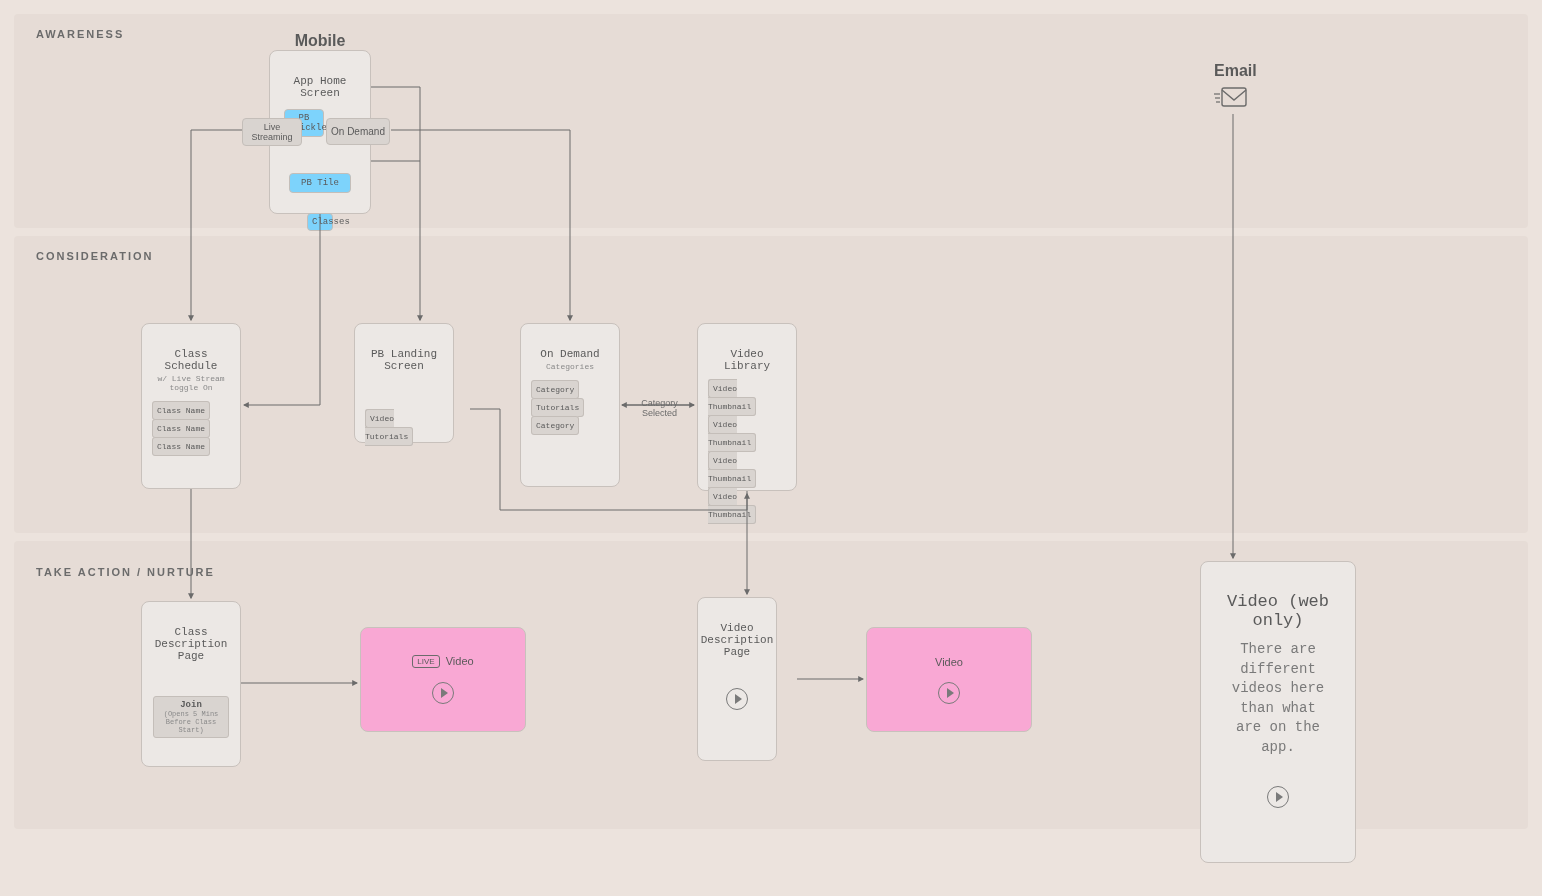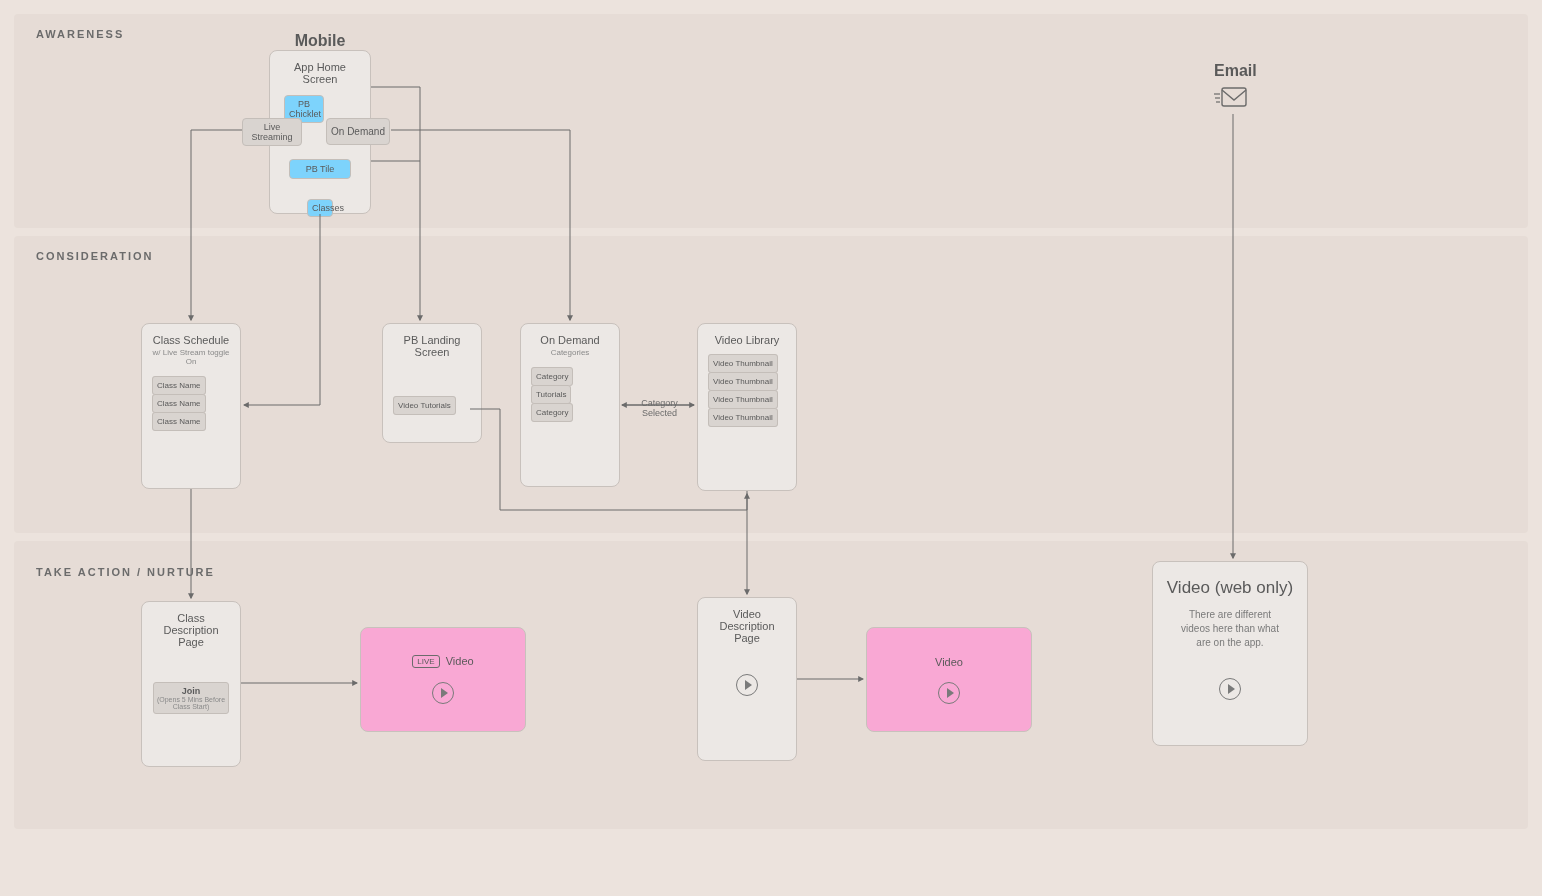--- a/index.html
+++ b/index.html
@@ -37,21 +37,22 @@
     font-size: 16px;
     font-weight: 600;
     color: #5a5a5a;
   }
 
   .card {
     position: absolute;
     background: #ece8e5;
     border: 1px solid #c8c1bc;
     border-radius: 8px;
-    padding: 10px 10px 14px 10px;
+    padding: 24px 10px 14px 10px;
+    font-family: Liberation Mono, monospace;
   }
   .card-title {
     font-size: 11px;
     text-align: center;
     color: #5a5a5a;
     margin-bottom: 2px;
   }
   .card-subtitle {
     font-size: 8px;
     text-align: center;
@@ -142,21 +143,21 @@
     font-size: 9px;
     color: #6b6b6b;
     text-align: center;
     width: 55px;
   }
 
   svg.canvas { position: absolute; top: 0; left: 0; width: 1542px; height: 896px; pointer-events: none; }
 
   .email-icon { position: absolute; width: 40px; height: 30px; }
   .web-title { font-size: 17px; color: #5a5a5a; text-align: center; margin-top: 6px; margin-bottom: 10px; font-weight: 400; }
-  .web-sub { font-size: 10px; color: #7a7a7a; text-align: center; padding: 0 14px; line-height: 1.4; margin-bottom: 28px; }
+  .web-sub { font-size: 14px; color: #7a7a7a; text-align: center; padding: 0 14px; line-height: 1.4; margin-bottom: 28px; }
 </style>
 </head>
 <body>
 
 <div id="r-awareness" class="region"></div>
 <div id="r-consideration" class="region"></div>
 <div id="r-action" class="region"></div>
 
 <div class="stage-label" style="left:36px; top:28px;">AWARENESS</div>
 <div class="stage-label" style="left:36px; top:250px;">CONSIDERATION</div>
@@ -189,21 +190,21 @@
 <div class="pill-tab" style="left:326px; top:118px; width:64px; padding:7px 2px;">On Demand</div>
 
 <div class="card" style="left:141px; top:323px; width:100px; height:166px;">
   <div class="card-title">Class Schedule</div>
   <div class="card-subtitle">w/ Live Stream toggle On</div>
   <span class="subpill">Class Name</span>
   <span class="subpill">Class Name</span>
   <span class="subpill">Class Name</span>
 </div>
 
-<div class="card" style="left:382px; top:323px; width:100px; height:120px;">
+<div class="card" style="left:354px; top:323px; width:100px; height:120px;">
   <div class="card-title" style="margin-bottom:36px;">PB Landing Screen</div>
   <span class="subpill">Video Tutorials</span>
 </div>
 
 <div class="card" style="left:520px; top:323px; width:100px; height:164px;">
   <div class="card-title">On Demand</div>
   <div class="card-subtitle">Categories</div>
   <span class="subpill">Category</span>
   <span class="subpill">Tutorials</span>
   <span class="subpill">Category</span>
@@ -227,31 +228,31 @@
   </div>
 </div>
 
 <div class="video-card" style="left:360px; top:627px; width:166px; height:105px;">
   <div class="video-label">
     <span class="live-badge">LIVE</span><span>Video</span>
   </div>
   <div class="play"></div>
 </div>
 
-<div class="card" style="left:697px; top:597px; width:100px; height:164px; display:flex; flex-direction:column; align-items:center;">
+<div class="card" style="left:697px; top:597px; width:80px; height:164px; display:flex; flex-direction:column; align-items:center;">
   <div class="card-title" style="margin-bottom:30px;">Video Description Page</div>
   <div class="play"></div>
 </div>
 
 <div class="video-card" style="left:866px; top:627px; width:166px; height:105px;">
   <div class="video-label">Video</div>
   <div class="play"></div>
 </div>
 
-<div class="card" style="left:1152px; top:561px; width:156px; height:185px;">
+<div class="card" style="left:1200px; top:561px; width:156px; height:302px;">
   <div class="web-title">Video (web only)</div>
   <div class="web-sub">There are different videos here than what are on the app.</div>
   <div style="display:flex; justify-content:center;">
     <div class="play"></div>
   </div>
 </div>
 
 <svg class="canvas">
   <defs>
     <marker id="arr" viewBox="0 0 10 10" refX="8" refY="5" markerWidth="6" markerHeight="6" orient="auto">

